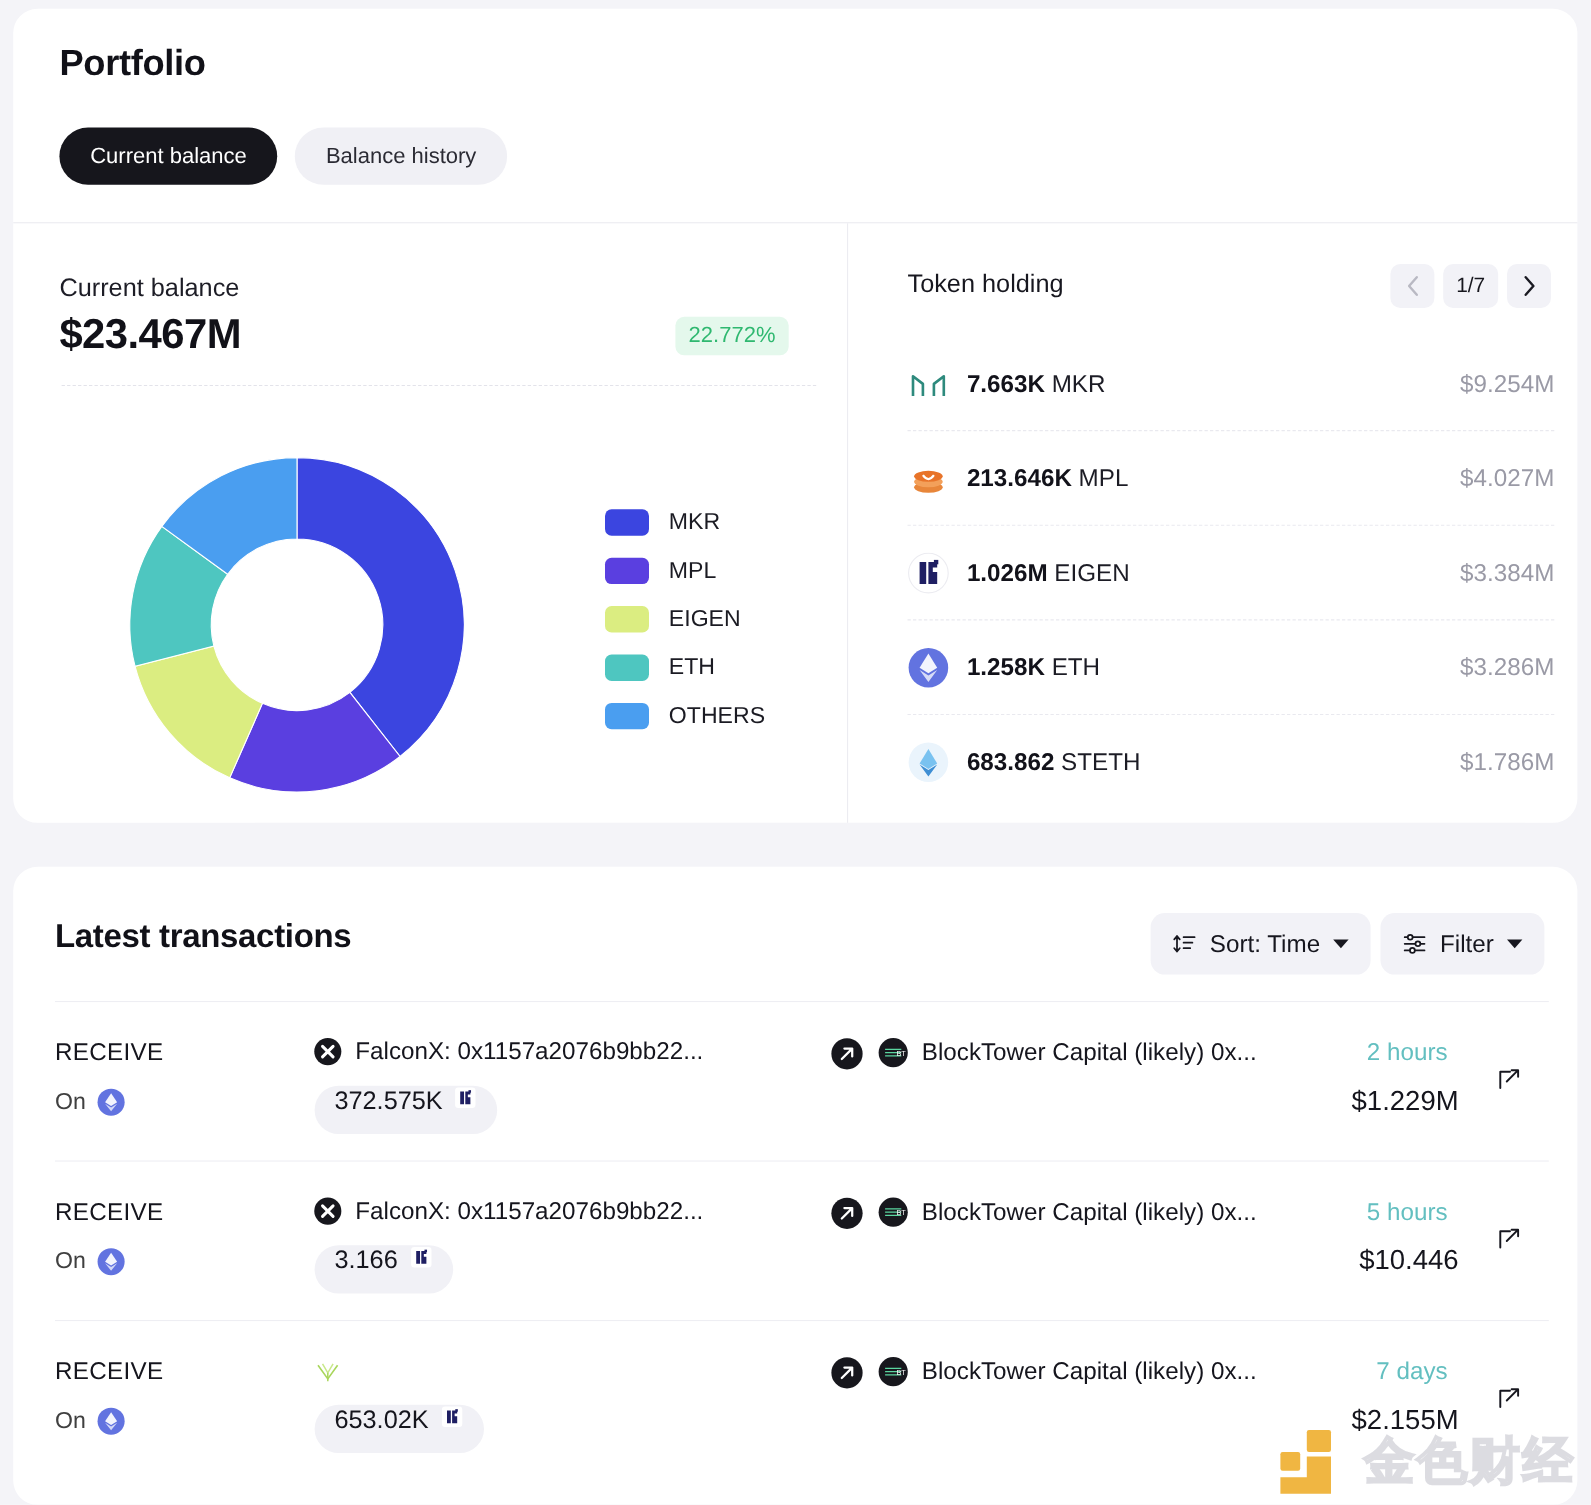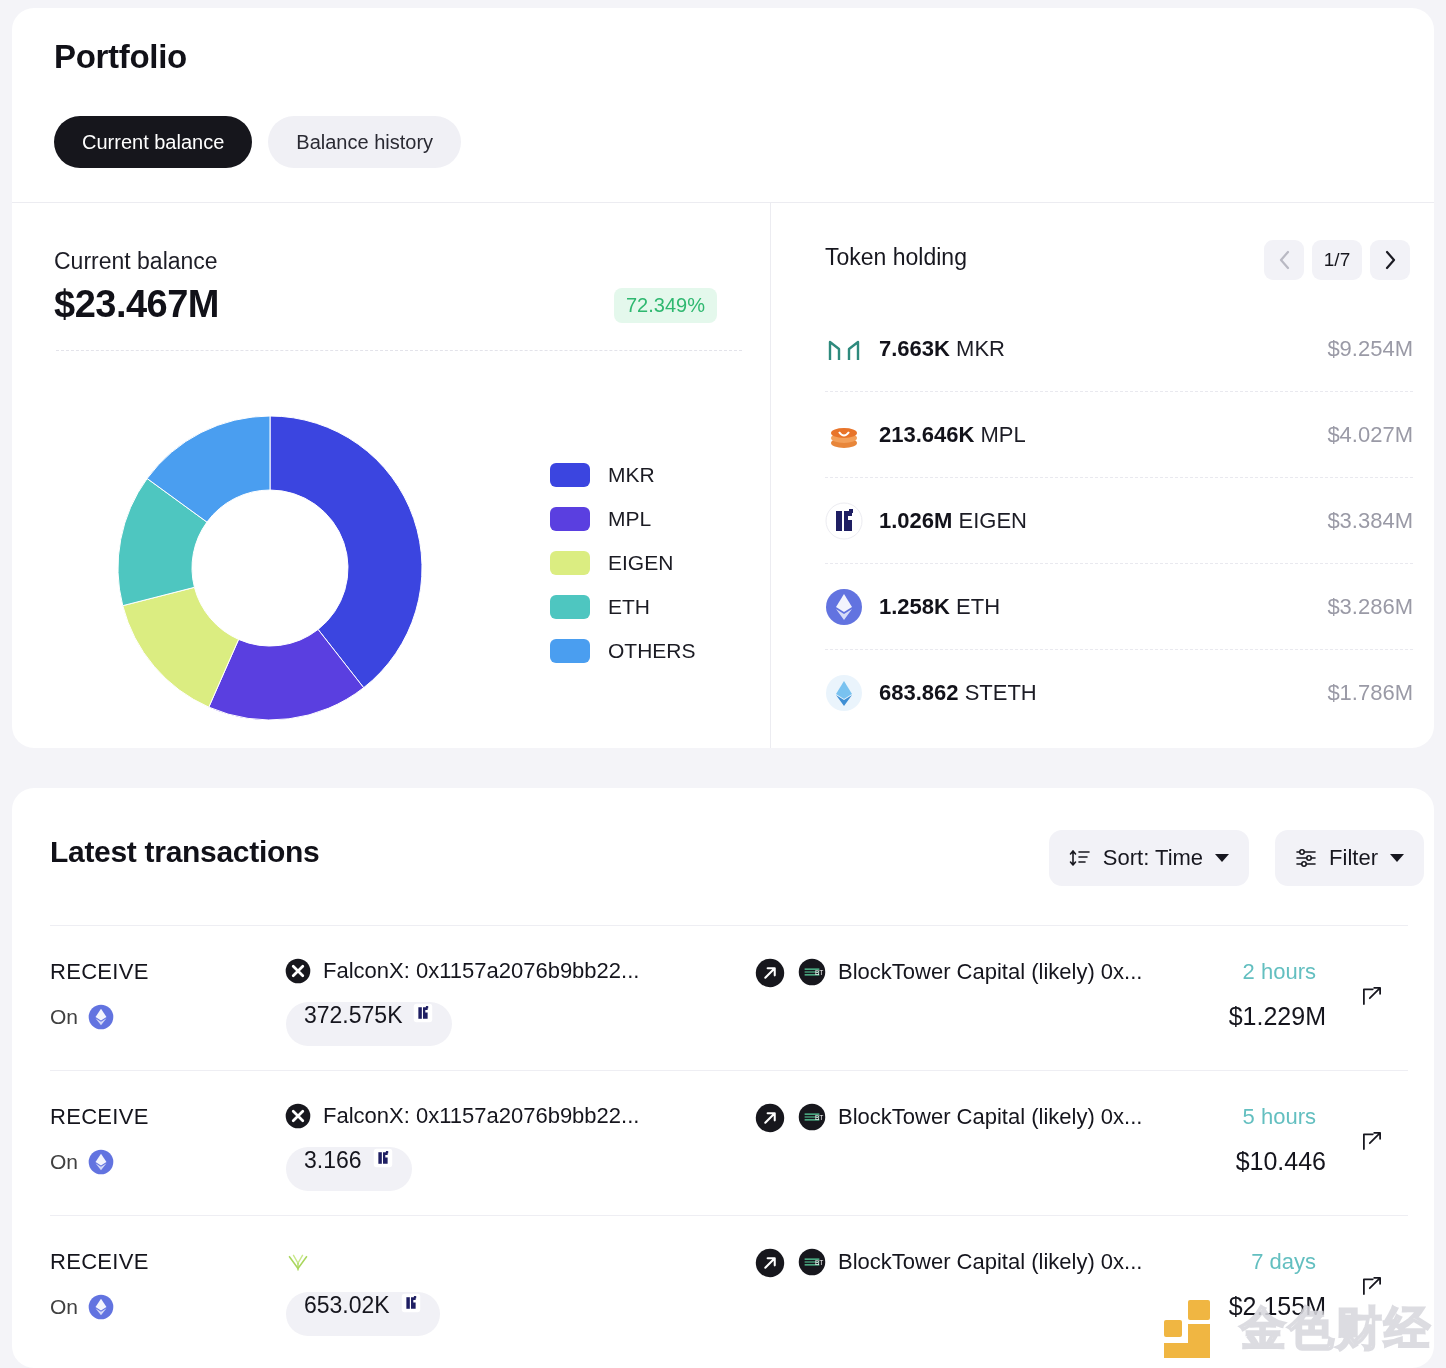--- a/index.html
+++ b/index.html
@@ -100,29 +100,29 @@
   .token-amt { font-size: 22px; color: #12121a; }
   .token-amt b { font-weight: bold; }
   .token-amt span.sym { font-weight: normal; color: #1c1c25; }
   .token-usd { margin-left: auto; font-size: 22px; color: #9a9aa6; }
 
   
   .tx-title {
     position: absolute; left: 38px; top: 47px;
     font-size: 30px; font-weight: bold; color: #111118; letter-spacing: -0.3px;
   }
-  .tx-controls { position: absolute; right: 10px; top: 42px; display: flex; gap: 26px; }
+  .tx-controls { position: absolute; right: 30px; top: 42px; display: flex; gap: 9px; }
   .ctrl {
     background: #f2f2f7; border-radius: 13px; height: 56px;
     display: flex; align-items: center; gap: 12px; padding: 0 20px;
     font-size: 22px; color: #17171f; cursor: pointer;
   }
   .caret { width: 0; height: 0; border-left: 7px solid transparent; border-right: 7px solid transparent; border-top: 8px solid #17171f; }
 
-  .tx-list { position: absolute; left: 38px; top: 122px; width: 1358px; margin-top: 15px; }
+  .tx-list { position: absolute; left: 38px; top: 122px; width: 1358px; }
   .tx-row {
     position: relative; height: 145px;
     border-top: 1px solid #eeeef3;
   }
   .tx-dir { position: absolute; left: 0; top: 33px; font-size: 22px; color: #15151d; letter-spacing: .3px; }
   .tx-on { position: absolute; left: 0; top: 78px; display: flex; align-items: center; gap: 10px; }
   .tx-on-label { font-size: 21px; color: #404040; text-align: right; }
   .tx-from { position: absolute; left: 235px; top: 32px; display: flex; align-items: center; gap: 12px; }
   .tx-from-text { font-size: 22px; color: #15151d; white-space: nowrap; text-align: center; }
   .tx-amt-pill {
@@ -160,21 +160,21 @@
     <div class="tabs">
       <div class="tab active">Current balance</div>
       <div class="tab inactive">Balance history</div>
     </div>
 
     <div class="header-sep"></div>
     <div class="vert-sep"></div>
 
     <div class="bal-label">Current balance</div>
     <div class="bal-value">$23.467M</div>
-    <div class="bal-change">72.349%</div>
+    <div class="bal-change">22.772%</div>
     <div class="bal-rule"></div>
 
     <div class="donut-wrap">
       <svg width="320" height="325" viewBox="0 0 320 325">
         <g id="donut-slices">
             <path d="M 158 10 A 152 152 0 0 1 251.65838313960148 281.71677939067524 L 206.06153871637446 223.4336104767939 A 78 78 0 0 0 158 84 Z" fill="#3b45e0" stroke="#ffffff" stroke-width="1"></path>
             <path d="M 251.65838313960148 281.71677939067524 A 152 152 0 0 1 96.80746728979335 301.13832664118934 L 126.59856874081501 233.39993077639977 A 78 78 0 0 0 206.06153871637446 223.4336104767939 Z" fill="#5a3fe0" stroke="#ffffff" stroke-width="1"></path>
             <path d="M 96.80746728979335 301.13832664118934 A 152 152 0 0 1 10.740706521211308 199.6656406307922 L 82.43273097799002 181.32842085001178 A 78 78 0 0 0 126.59856874081501 233.39993077639977 Z" fill="#dbed81" stroke="#ffffff" stroke-width="1"></path>
             <path d="M 10.740706521211308 199.6656406307922 A 152 152 0 0 1 35.126370352239974 72.52334864790085 L 94.94642689128105 116.08434996405438 A 78 78 0 0 0 82.43273097799002 181.32842085001178 Z" fill="#4ec6c0" stroke="#ffffff" stroke-width="1"></path>
             <path d="M 35.126370352239974 72.52334864790085 A 152 152 0 0 1 157.99999999999997 10 L 157.99999999999997 84 A 78 78 0 0 0 94.94642689128105 116.08434996405438 Z" fill="#4a9ef0" stroke="#ffffff" stroke-width="1"></path>

